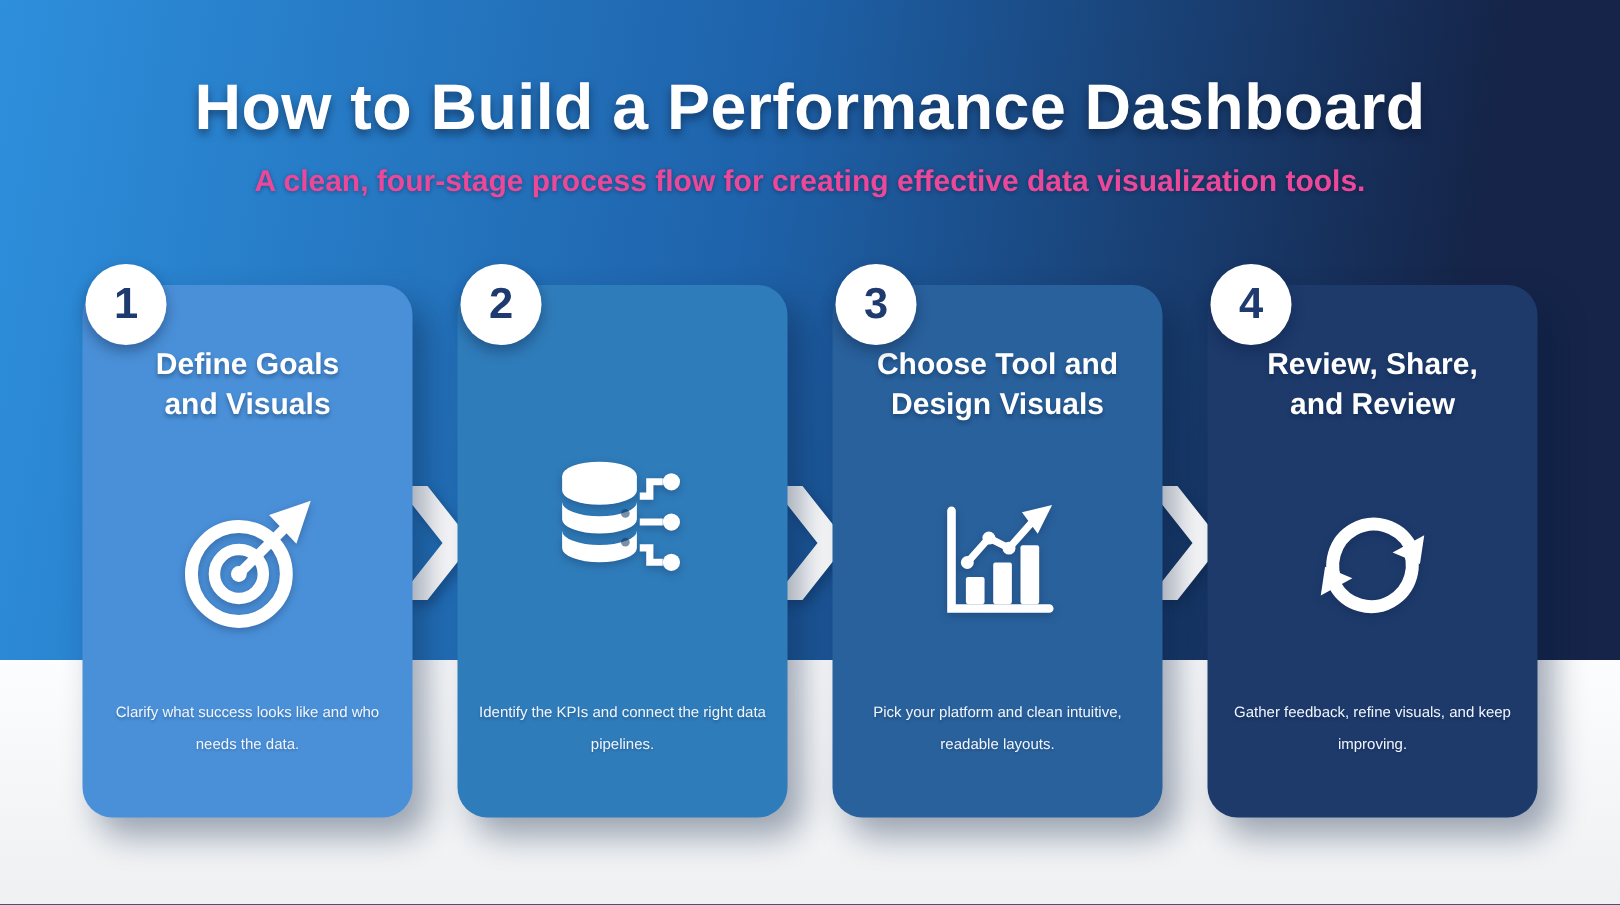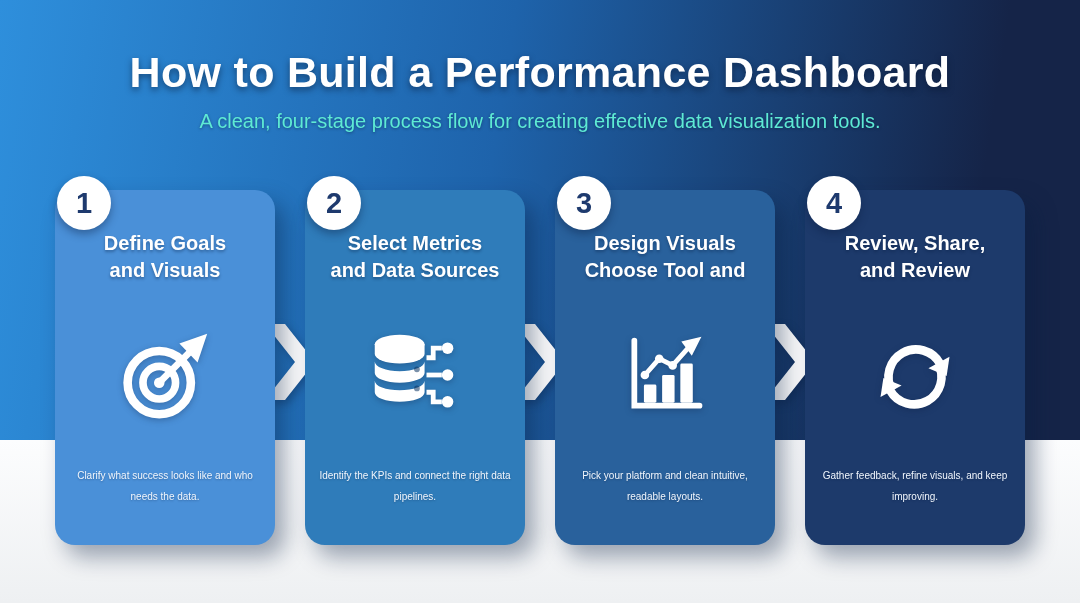--- a/index.html
+++ b/index.html
@@ -58,21 +58,21 @@
 </head>
 <body>
 
 <div class="stage">
 
   <div class="bg-top" style="background: linear-gradient(99deg, rgb(46, 143, 220) 0%, rgb(30, 99, 171) 45%, rgb(21, 36, 72) 88%);"></div>
   <div class="bg-bottom" style="background: linear-gradient(rgb(252, 253, 254), rgb(238, 240, 242));"></div>
 
   <div class="header">
     <h1 class="main-title" style="color: rgb(255, 255, 255);">How to Build a Performance Dashboard</h1>
-    <p class="main-subtitle" style="color: #5eead4;">A clean, four-stage process flow for creating effective data visualization tools.</p>
+    <p class="main-subtitle" style="color: #ec4899; font-weight: bold;">A clean, four-stage process flow for creating effective data visualization tools.</p>
   </div>
 
   <div class="card card-1" style="background: rgb(74, 144, 216);">
     <div class="badge" style="background: rgb(255, 255, 255); color: rgb(30, 58, 110);">1</div>
     <div class="card-title">
       <div>Define Goals</div>
       <div>and Visuals</div>
     </div>
     <div class="icon-wrap">
       <svg viewBox="0 0 96 96" aria-hidden="true">
@@ -81,24 +81,20 @@
         <circle cx="42" cy="56" r="5.5" fill="currentColor"></circle>
         <line x1="42" y1="56" x2="78" y2="20" stroke="currentColor" stroke-width="7" stroke-linecap="round"></line>
         <polygon points="92,5 63,15 82,35" fill="currentColor"></polygon>
       </svg>
     </div>
     <div class="card-desc">Clarify what success looks like and who needs the data.</div>
   </div>
 
   <div class="card card-2" style="background: rgb(47, 124, 186);">
     <div class="badge" style="background: rgb(255, 255, 255); color: rgb(30, 58, 110);">2</div>
-    <div class="card-title">
-      <div>Select Metrics</div>
-      <div>and Data Sources</div>
-    </div>
     <div class="icon-wrap">
       <svg viewBox="0 0 96 96" aria-hidden="true">
         <ellipse cx="32" cy="16" rx="26" ry="10" fill="currentColor"></ellipse>
         <path d="M6,16 h52 v10 a26,10 0 0 1 -52,0 z" fill="currentColor"></path>
         <path d="M6,34 a26,10 0 0 0 52,0 v12 a26,10 0 0 1 -52,0 z" fill="currentColor"></path>
         <path d="M6,54 a26,10 0 0 0 52,0 v12 a26,10 0 0 1 -52,0 z" fill="currentColor"></path>
         <circle class="db-dot" cx="50" cy="42" r="3"></circle>
         <circle class="db-dot" cx="50" cy="62" r="3"></circle>
         <path d="M60,30 h7 v-10 h9" stroke="currentColor" stroke-width="5" fill="none"></path>
         <path d="M60,48 h16" stroke="currentColor" stroke-width="5" fill="none"></path>
@@ -107,22 +103,22 @@
         <circle cx="82" cy="48" r="6" fill="currentColor"></circle>
         <circle cx="82" cy="76" r="6" fill="currentColor"></circle>
       </svg>
     </div>
     <div class="card-desc">Identify the KPIs and connect the right data pipelines.</div>
   </div>
 
   <div class="card card-3" style="background: rgb(41, 97, 156);">
     <div class="badge" style="background: rgb(255, 255, 255); color: rgb(30, 58, 110);">3</div>
     <div class="card-title">
+      <div>Choose Tool and</div>
       <div>Design Visuals</div>
-      <div>Choose Tool and</div>
     </div>
     <div class="icon-wrap">
       <svg viewBox="0 0 96 96" aria-hidden="true">
         <path d="M16,12 V80 H84" stroke="currentColor" stroke-width="6" fill="none" stroke-linecap="round"></path>
         <rect x="26" y="58" width="13" height="19" fill="currentColor" rx="1.5"></rect>
         <rect x="45" y="48" width="13" height="29" fill="currentColor" rx="1.5"></rect>
         <rect x="64" y="36" width="13" height="41" fill="currentColor" rx="1.5"></rect>
         <polyline points="27,48 42,31 56,38 72,20" stroke="currentColor" stroke-width="5" fill="none" stroke-linecap="round" stroke-linejoin="round"></polyline>
         <circle cx="27" cy="48" r="4.5" fill="currentColor"></circle>
         <circle cx="42" cy="31" r="4.5" fill="currentColor"></circle>

